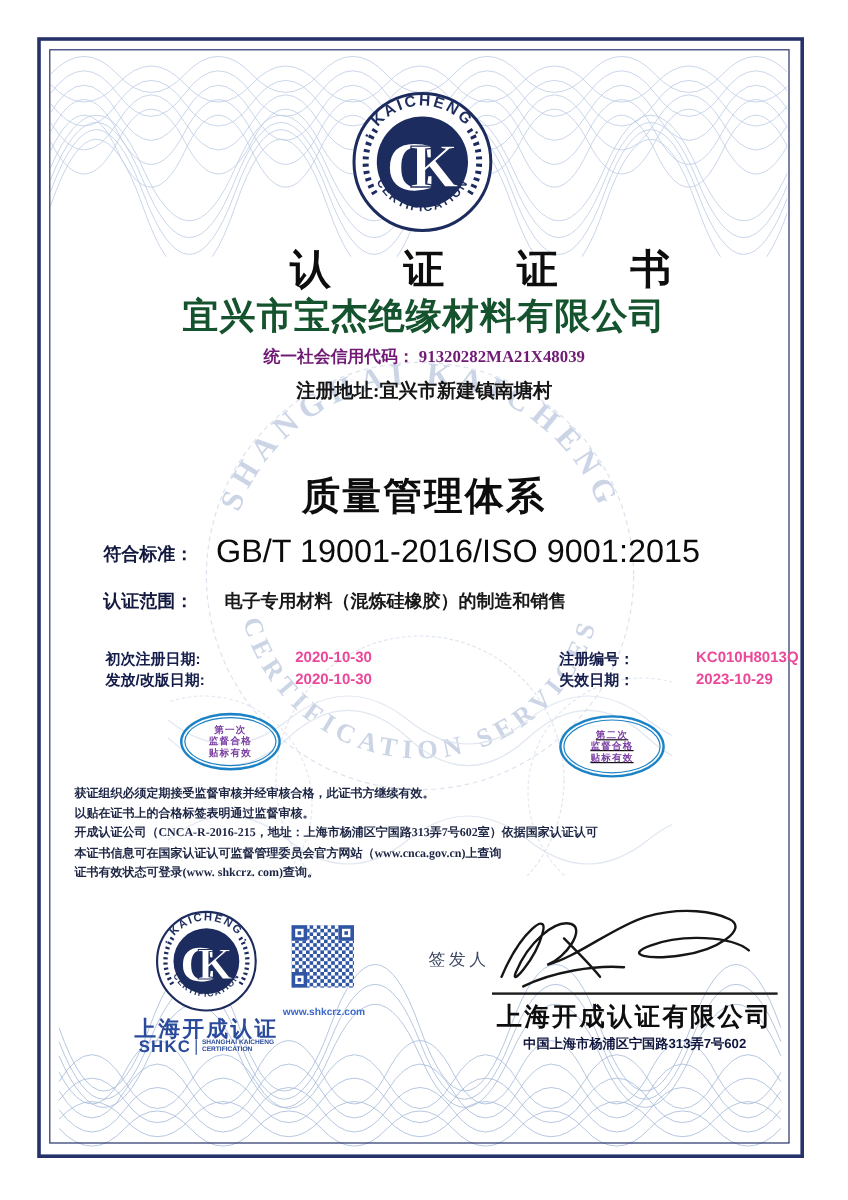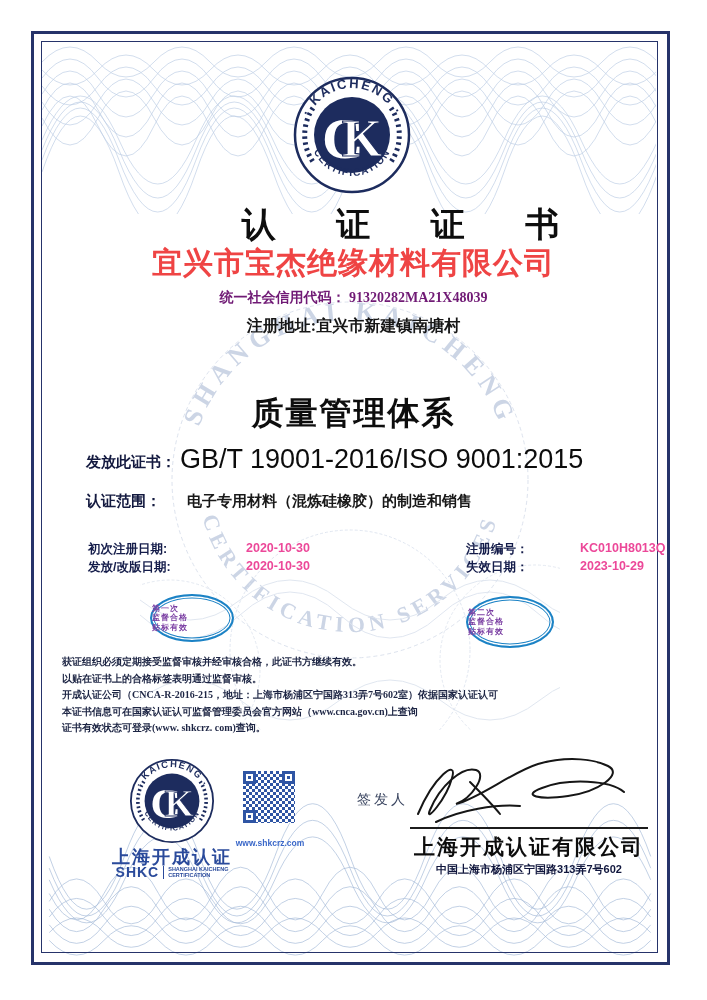--- a/index.html
+++ b/index.html
@@ -3,33 +3,33 @@
 <meta charset="utf-8">
 <style>
   html,body{margin:0;padding:0;background:#ffffff;}
   .page{position:relative;width:707px;height:1000px;background:#ffffff;overflow:hidden;
         font-family:"Liberation Serif","DejaVu Serif",serif;color:#111;}
   .abs{position:absolute;}
   .frame-outer{left:31px;top:31px;width:633px;height:928px;border:3px solid #26336a;}
   .frame-inner{left:41px;top:41px;width:615px;height:910px;border:1.5px solid #26336a;}
   .ctr{text-align:center;width:707px;left:0;}
   .title{font-size:34px;font-weight:bold;letter-spacing:26px;text-indent:26px;color:#0d0d0d;}
-  .company{font-size:30px;font-weight:bold;letter-spacing:1px;color:#ef4444;}
+  .company{font-size:30px;font-weight:bold;letter-spacing:1px;color:#14532d;}
   .credit{font-size:14px;font-weight:bold;color:#701a75;}
   .addr{font-size:16px;color:#161616;font-weight:600;}
   .system{font-size:32px;font-weight:bold;color:#0d0d0d;letter-spacing:2px;}
   .lbl{font-size:15px;font-weight:bold;color:#13193f;}
   .std-val{font-family:"Liberation Sans","DejaVu Sans",sans-serif;font-size:27px;font-weight:normal;color:#0c0c0c;letter-spacing:0px;}
   .scope-lbl{font-size:15px;font-weight:bold;color:#13193f;}
   .scope-val{font-size:15px;font-weight:bold;color:#191919;}
   .date-lbl{font-family:"Liberation Sans","DejaVu Sans",sans-serif;font-size:12.5px;font-weight:bold;color:#141c4a;}
   .date-val{font-family:"Liberation Sans","DejaVu Sans",sans-serif;font-size:12.5px;font-weight:bold;color:#ec4899;margin-left:48px;}
   .notes p{margin:0 0 2px 0;font-size:10px;line-height:14.6px;color:#1d2544;font-weight:600;}
   .stamp{border-radius:50%;border:2px solid #1b82c5;box-shadow:0 0 0 1.5px #ffffff inset,0 0 0 2.5px #1b82c5 inset;
-         display:flex;flex-direction:column;justify-content:center;background:transparent;}
+         display:flex;flex-direction:column;align-items:center;justify-content:center;background:transparent;}
   .stamp span{display:block;font-size:8px;line-height:9.5px;font-weight:bold;color:#7b3fa3;letter-spacing:1px;}
   .brand-cn{font-size:18px;font-weight:bold;color:#2a4a9b;letter-spacing:2px;font-family:"Liberation Sans",sans-serif;}
   .brand-row{display:flex;align-items:center;justify-content:center;gap:4px;color:#2a4a9b;}
   .brand-abbr{font-size:14px;font-weight:bold;letter-spacing:1px;font-family:"Liberation Sans",sans-serif;}
   .brand-div{width:1px;height:13px;background:#2a4a9b;}
   .brand-en{font-size:5.5px;line-height:6.5px;font-family:"Liberation Sans",sans-serif;font-weight:bold;text-align:left;}
   .qr{width:52px;height:52px;background:
        repeating-conic-gradient(#2f55a4 0% 25%, #ffffff 0% 50%) 0 0/6px 6px;position:relative;}
   .qr .finder{position:absolute;width:13px;height:13px;border:3px solid #2f55a4;background:#fff;box-sizing:border-box;}
   .qr .finder::after{content:"";position:absolute;left:2px;top:2px;width:3px;height:3px;background:#2f55a4;}
@@ -118,41 +118,41 @@
     <text x="51" y="84" font-size="58" font-weight="bold" fill="#ffffff" text-anchor="middle" font-family="Liberation Serif,serif">C</text>
     <text x="70" y="82" font-size="52" font-weight="bold" fill="#ffffff" stroke="#1d2c5e" stroke-width="1.2" text-anchor="middle" font-family="Liberation Serif,serif">K</text>
   </svg>
 
   <div class="abs ctr title" style="top:202px;margin-left:47px;">认 证 证 书</div>
   <div class="abs ctr company" style="top:243px;">宜兴市宝杰绝缘材料有限公司</div>
   <div class="abs ctr credit" style="top:289px;">统一社会信用代码：  91320282MA21X48039</div>
   <div class="abs ctr addr" style="top:316px;">注册地址:宜兴市新建镇南塘村</div>
   <div class="abs ctr system" style="top:392px;">质量管理体系</div>
 
-  <div class="abs lbl" style="left:86px;top:453px;">发放此证书：</div>
+  <div class="abs lbl" style="left:86px;top:453px;">符合标准：</div>
   <div class="abs std-val" style="left:180px;top:444px;">GB/T 19001-2016/ISO 9001:2015</div>
 
   <div class="abs scope-lbl" style="left:86px;top:492px;">认证范围：</div>
   <div class="abs scope-val" style="left:187px;top:492px;">电子专用材料（混炼硅橡胶）的制造和销售</div>
 
   <div class="abs date-lbl" style="left:88px;top:541px;">初次注册日期:</div>
   <div class="abs date-val" style="left:198px;top:541px;">2020-10-30</div>
   <div class="abs date-lbl" style="left:88px;top:559px;">发放/改版日期:</div>
   <div class="abs date-val" style="left:198px;top:559px;">2020-10-30</div>
   <div class="abs date-lbl" style="left:466px;top:541px;">注册编号：</div>
   <div class="abs date-val" style="left:532px;top:541px;">KC010H8013Q</div>
   <div class="abs date-lbl" style="left:466px;top:559px;">失效日期：</div>
   <div class="abs date-val" style="left:532px;top:559px;">2023-10-29</div>
 
   <div class="abs stamp" style="left:150px;top:594px;width:80px;height:44px;">
     <span>第一次</span>
     <span>监督合格</span>
     <span>贴标有效</span>
   </div>
-  <div class="abs stamp" style="left:466px;top:596px;width:84px;height:48px;">
+  <div class="abs stamp" style="left:466px;top:596px;width:84px;height:48px;text-decoration:underline;">
     <span>第二次</span>
     <span>监督合格</span>
     <span>贴标有效</span>
   </div>
 
   <div class="abs notes" style="left:62px;top:655px;width:560px;">
     <p>获证组织必须定期接受监督审核并经审核合格，此证书方继续有效。</p>
     <p>以贴在证书上的合格标签表明通过监督审核。</p>
     <p>开成认证公司（CNCA-R-2016-215，地址：上海市杨浦区宁国路313弄7号602室）依据国家认证认可</p>
     <p>本证书信息可在国家认证认可监督管理委员会官方网站（www.cnca.gov.cn)上查询</p>

